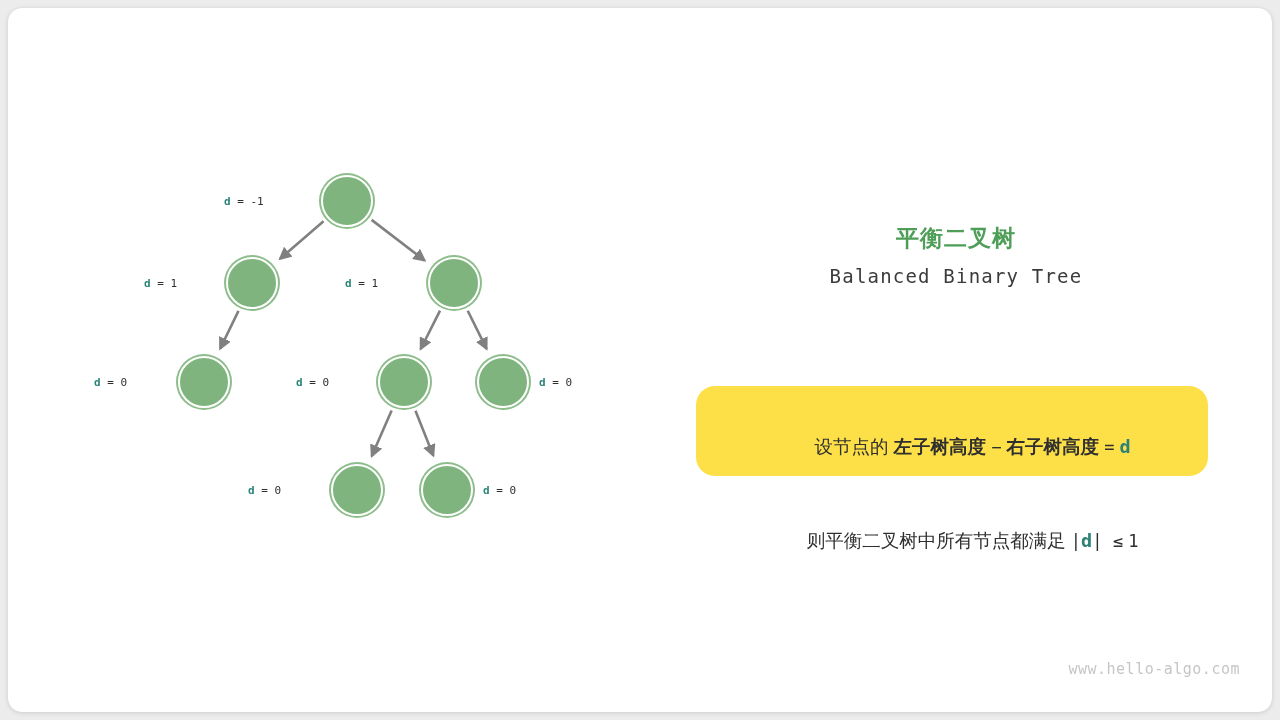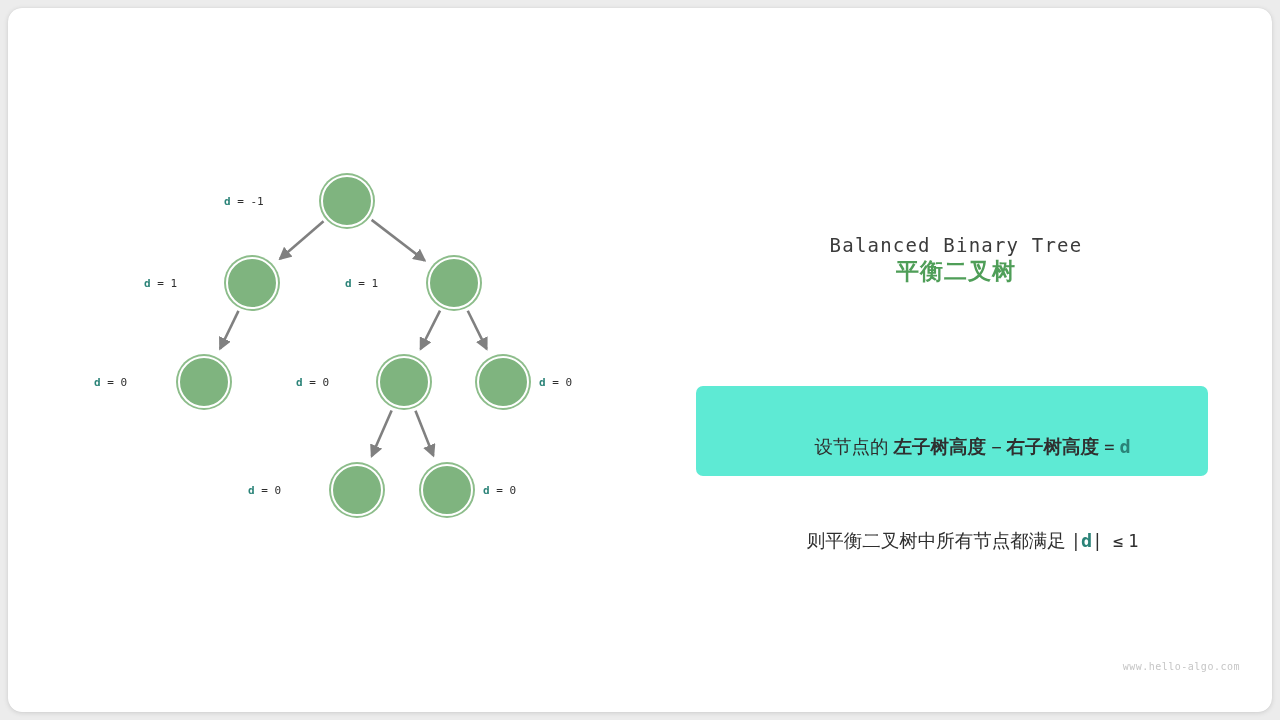--- a/index.html
+++ b/index.html
@@ -63,45 +63,45 @@
     margin-top: 11px;
     font-family: "DejaVu Sans Mono", "Liberation Mono", monospace;
     font-size: 19px;
     color: #3b3b3b;
     letter-spacing: 1.2px;
   }
   #infobox {
     position: absolute;
     left: 688px; top: 378px;
     width: 512px; height: 90px;
-    background: #5eead4;
-    border-radius: 7px;
+    background: #fde047;
+    border-radius: 19px;
     box-sizing: border-box;
     padding: 14px 0 0 0;
   }
   .iline {
     text-align: center;
     font-family: "Liberation Sans", sans-serif;
     font-size: 18.5px;
     color: #2f2f2f;
     line-height: 31px;
     white-space: pre;
   }
   .iline .b { font-weight: bold; }
   .iline .t { color: #2b8378; font-weight: bold;
               font-family: "DejaVu Sans Mono","Liberation Mono",monospace; }
   .iline .m { font-family: "DejaVu Sans Mono","Liberation Mono",monospace;
               font-size: 17px; color:#2f2f2f; }
   .iline .lt { font-weight: 300; }
 
   #watermark {
     position: absolute;
-    right: 32px; bottom: 40px;
+    right: 32px; bottom: 34px;
     font-family: "DejaVu Sans Mono", "Liberation Mono", monospace;
-    font-size: 10px;
+    font-size: 15px;
     color: #c6c6c6;
     letter-spacing: 0.5px;
   }
 </style>
 </head>
 <body>
 
 <div id="card">
   <div id="stage">
 
@@ -137,22 +137,22 @@
         <div class="dlabel" style="left: 136px; top: 266px;"><span class="dv">d</span><span class="eq"> = 1</span></div>
         <div class="dlabel" style="left: 337px; top: 266px;"><span class="dv">d</span><span class="eq"> = 1</span></div>
         <div class="dlabel" style="left: 86px; top: 365px;"><span class="dv">d</span><span class="eq"> = 0</span></div>
         <div class="dlabel" style="left: 288px; top: 365px;"><span class="dv">d</span><span class="eq"> = 0</span></div>
         <div class="dlabel" style="left: 531px; top: 365px;"><span class="dv">d</span><span class="eq"> = 0</span></div>
         <div class="dlabel" style="left: 240px; top: 473px;"><span class="dv">d</span><span class="eq"> = 0</span></div>
         <div class="dlabel" style="left: 475px; top: 473px;"><span class="dv">d</span><span class="eq"> = 0</span></div>
       </div>
 
     <div id="panel">
+      <div id="title">平衡二叉树</div>
       <div id="subtitle">Balanced Binary Tree</div>
-      <div id="title">平衡二叉树</div>
     </div>
 
     <div id="infobox">
       <div class="iline">
         <span>设节点的</span><span> </span><span class="b">左子树高度</span><span> </span><span class="m lt">−</span><span> </span><span class="b">右子树高度</span><span> </span><span class="m">=</span><span> </span><span class="t">d</span>
       </div>
       <div class="iline">
         <span>则平衡二叉树中所有节点都满足</span><span> </span><span class="m">|</span><span class="t">d</span><span class="m">|</span><span>  </span><span class="m">≤</span><span> </span><span class="m">1</span>
       </div>
     </div>

